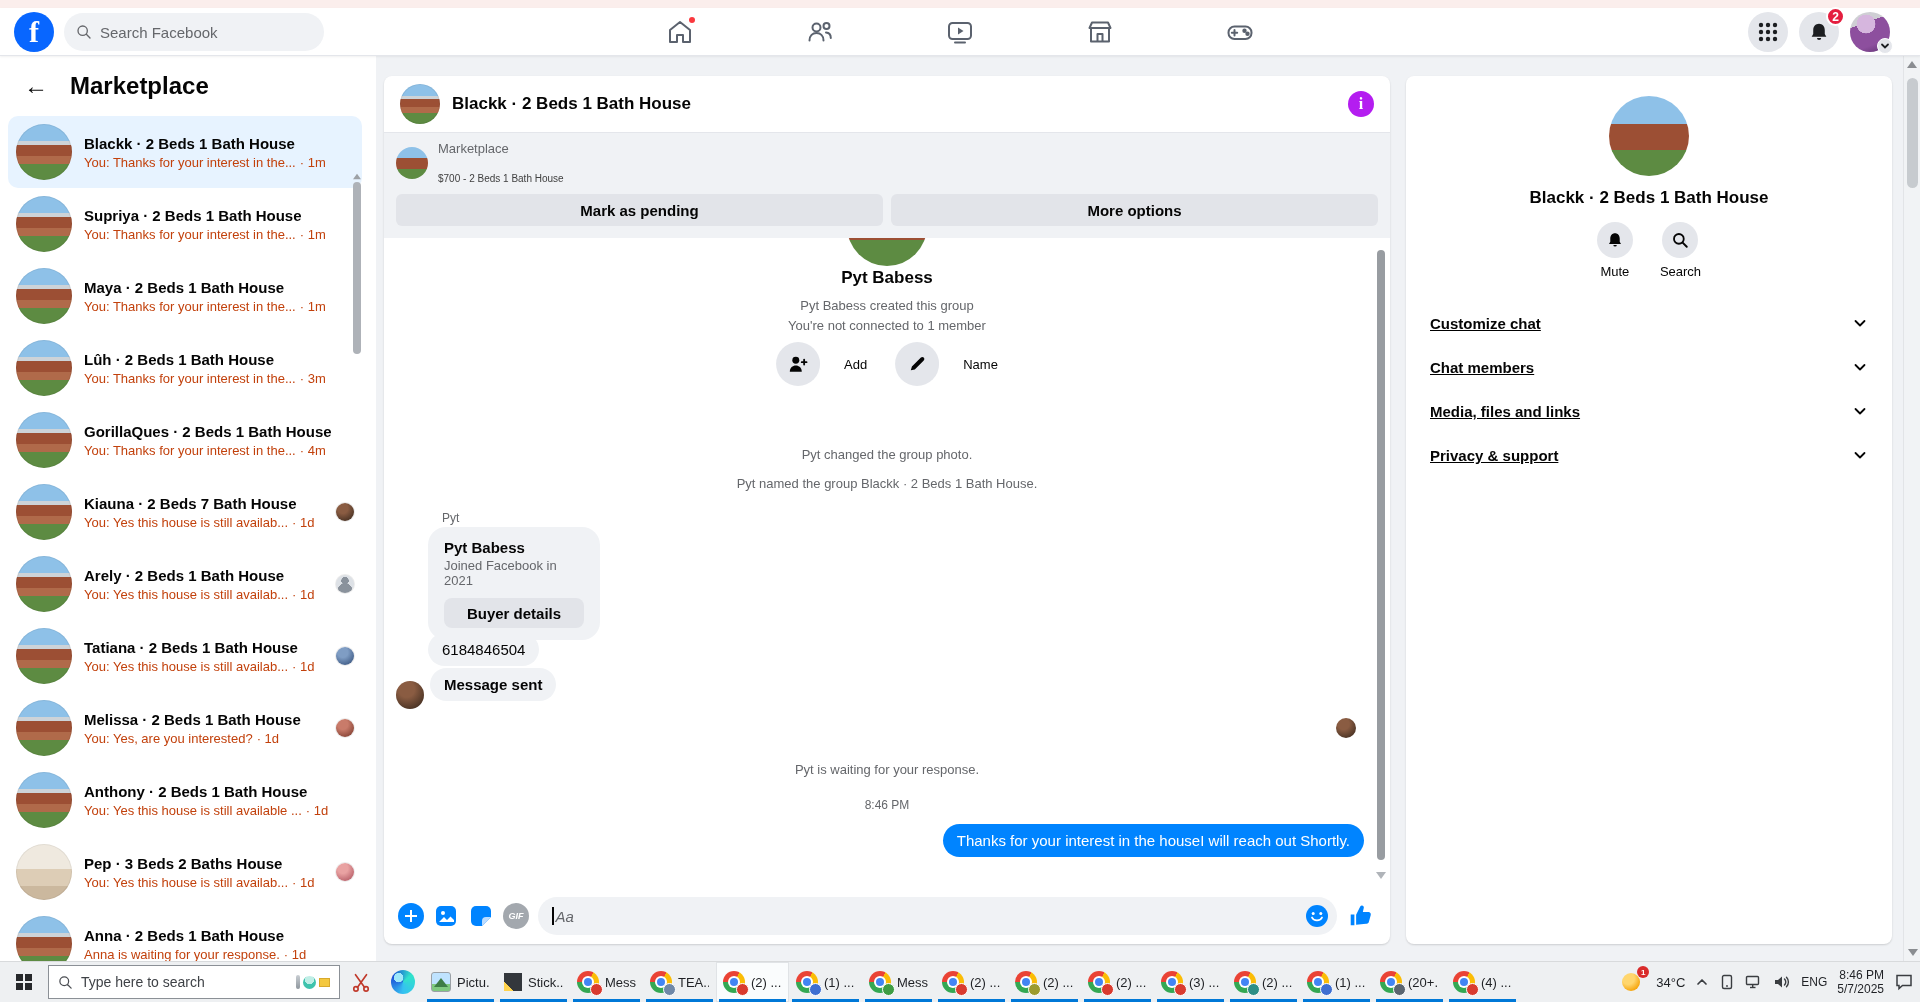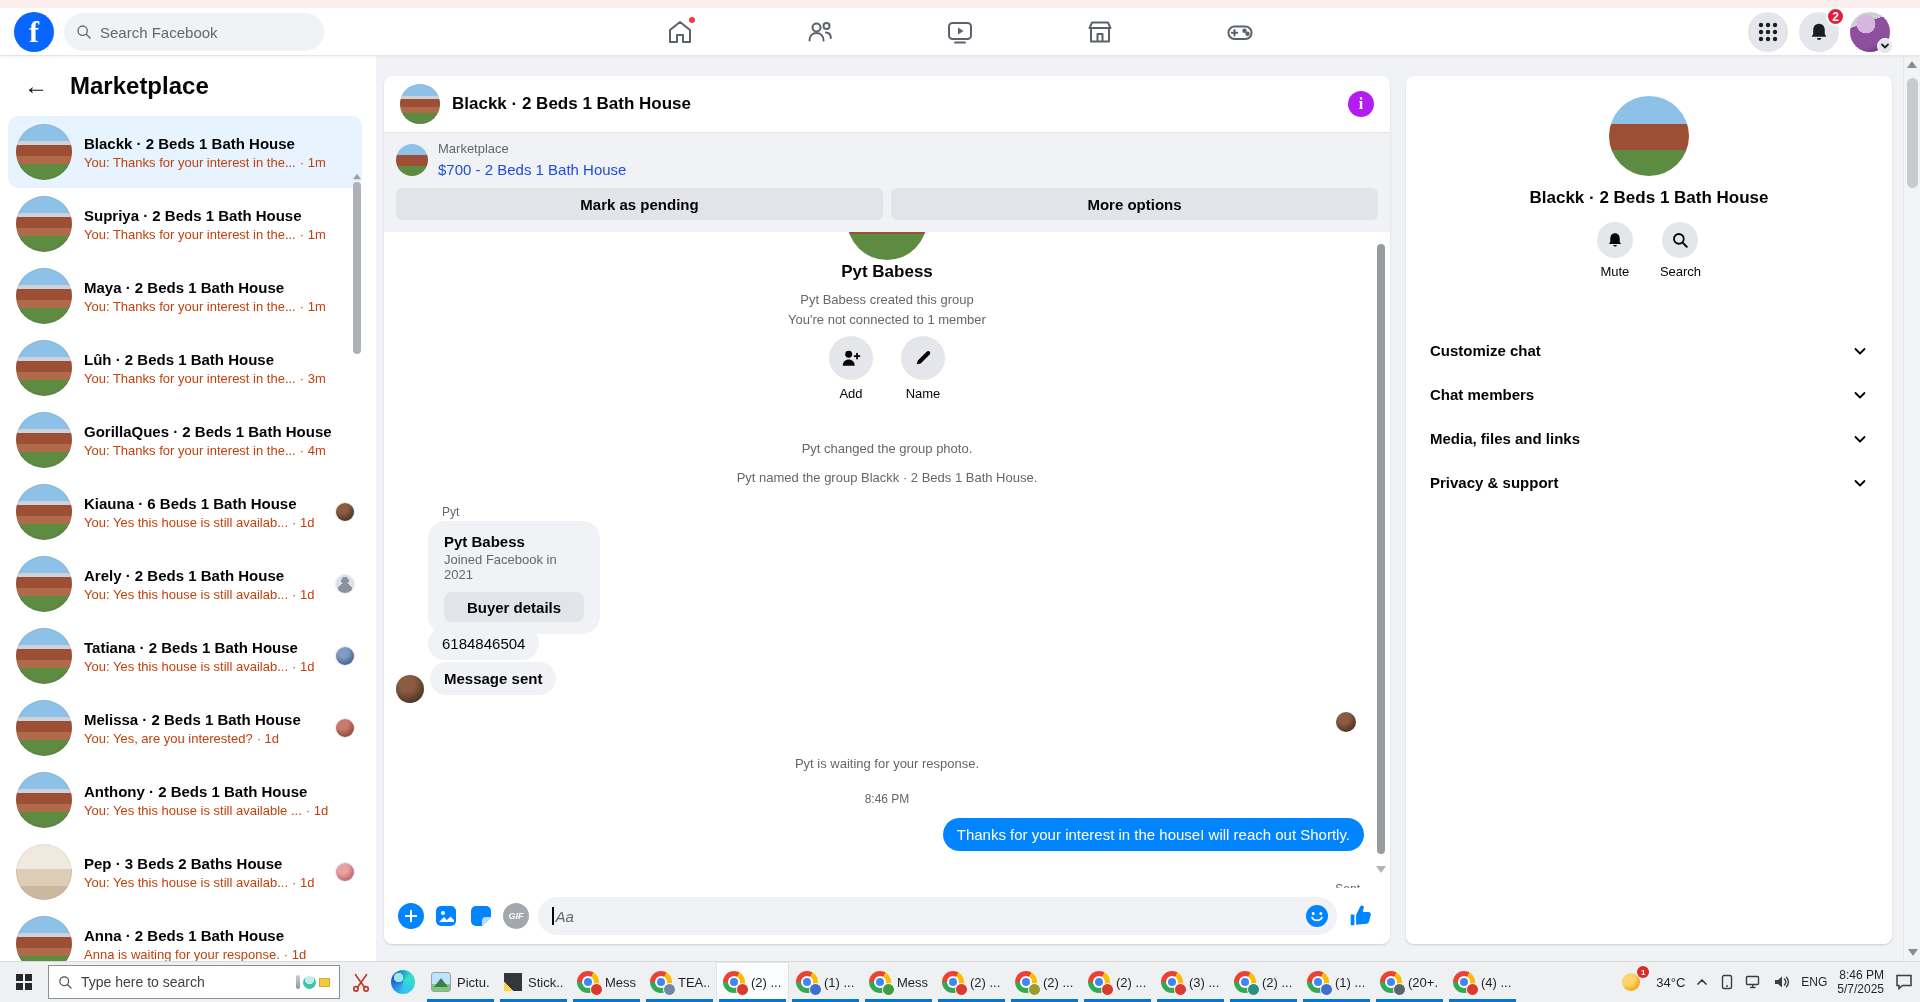--- a/index.html
+++ b/index.html
@@ -69,33 +69,33 @@
   .chat-head { height:57px; display:flex; align-items:center; padding:0 16px; border-bottom:1px solid #e4e6eb; }
   .chat-head .h-avatar { width:40px; height:40px; min-width:40px; }
   .chat-title { margin-left:12px; font-size:17px; font-weight:700; color:#050505; }
   .info-btn { margin-left:auto; width:26px; height:26px; border-radius:50%; background:#b41df0; color:#fff;
               display:grid; place-items:center; font-size:16px; font-weight:700; font-family:"Liberation Serif",serif; cursor:pointer; }
   .mp-band { background:#f0f2f5; padding:8px 12px 12px; }
   .mp-info { display:flex; align-items:center; gap:10px; }
   .mp-avatar { width:32px; height:32px; border-radius:50%;
       background:linear-gradient(180deg,#8ec1e8 0 35%, #9c4f34 35% 70%, #5d8b42 70% 100%); }
   .mp-source { font-size:13px; color:#65676b; }
-  .mp-price { font-size:15px; color:#1d4ed8; margin-top:5px; }
+  .mp-price { font-size:10px; color:#404040; margin-top:17px; }
   .mp-btn-row { display:flex; gap:8px; margin-top:10px; }
   .mp-btn { flex:1; height:32px; border-radius:6px; background:#e2e4e9; border:none; font-size:15px; font-weight:600;
             color:#050505; cursor:pointer; font-family:inherit; }
   .msgs { position:relative; flex:1; overflow:hidden; }
   .center-text { position:absolute; left:0; width:100%; text-align:center; }
   .group-avatar { position:absolute; left:50%; top:-52px; transform:translateX(-50%); width:80px; height:80px;
                   border-radius:50%; background:linear-gradient(180deg,#8ec1e8 0 35%, #9c4f34 35% 68%, #5d8b42 68% 100%); }
   .grp-name { top:30px; font-size:17px; font-weight:700; color:#050505; }
   .grp-sub1 { top:60px; font-size:13px; color:#65676b; }
   .grp-sub2 { top:80px; font-size:13px; color:#65676b; }
   .grp-actions { position:absolute; left:50%; top:104px; transform:translateX(-50%); display:flex; gap:28px; }
-  .grp-act { display:flex; flex-direction:column; align-items:center; gap:6px; cursor:pointer; }
+  .grp-act { display:flex; flex-direction:row; align-items:center; gap:24px; cursor:pointer; }
   .grp-act-circle { width:44px; height:44px; border-radius:50%; background:#e4e6eb; display:grid; place-items:center; }
   .grp-act-label { font-size:13px; color:#050505; }
   .sys1 { top:209px; font-size:13px; color:#65676b; }
   .sys2 { top:238px; font-size:13px; color:#65676b; }
   .sender-label { position:absolute; left:58px; top:273px; font-size:12px; color:#65676b; }
   .buyer-card { position:absolute; left:44px; top:289px; width:172px; border-radius:18px; background:#f0f2f5; padding:12px 16px; }
   .buyer-name { font-size:15px; font-weight:700; color:#050505; }
   .buyer-joined { font-size:13px; color:#65676b; margin-top:2px; }
   .buyer-btn { margin-top:10px; width:140px; height:30px; border-radius:8px; background:#e2e4e9; border:none;
                font-size:15px; font-weight:600; color:#050505; cursor:pointer; font-family:inherit; }
@@ -132,22 +132,22 @@
   .details-card { position:absolute; left:1406px; top:76px; width:486px; height:868px; background:#fff;
                   border-radius:8px; box-shadow:0 1px 2px rgba(0,0,0,.15); display:flex; flex-direction:column; align-items:center; }
   .det-avatar { margin-top:20px; width:80px; height:80px; border-radius:50%;
                 background:linear-gradient(180deg,#8ec1e8 0 35%, #9c4f34 35% 68%, #5d8b42 68% 100%); }
   .det-title { margin-top:12px; font-size:17px; font-weight:700; color:#050505; }
   .det-actions { margin-top:14px; display:flex; gap:27px;align-items:flex-end; }
   .det-act { display:flex; flex-direction:column; align-items:center; gap:6px; cursor:pointer; }
   .det-circle { width:36px; height:36px; border-radius:50%; background:#e4e6eb; display:grid; place-items:center; }
   .det-label { font-size:13px; color:#050505; }
   .det-sections { margin-top:36px; width:100%; padding:0 16px; }
-  .det-row { height:44px; display:flex; align-items:flex-end; justify-content:space-between; cursor:pointer;
-             border-radius:8px; padding:0 8px; }
+  .det-row { height:44px; display:flex; align-items:flex-start; justify-content:space-between; cursor:pointer;
+             border-radius:8px; padding:0 8px;text-decoration:underline; }
   .det-row-label { font-size:15px; font-weight:600; color:#050505; }
 
   
   .taskbar { position:absolute; left:0; bottom:0; width:1920px; height:41px; background:#eef0f2;
              border-top:1px solid #d8dadc; display:flex; align-items:stretch; z-index:10; }
   .start { width:48px; display:grid; place-items:center; cursor:pointer; }
   .win-logo { display:grid; grid-template-columns:7px 7px; grid-template-rows:7px 7px; gap:1.5px; }
   .win-logo span { background:#26282b; }
   .tb-search { width:292px; margin:3px 0; background:#fff; border:1px solid #8b9096; display:flex; align-items:center;
                gap:8px; padding:0 9px; font-size:14px; color:#3f4247; cursor:text; }
@@ -344,21 +344,21 @@
           <div class="convo-sub">
               <span>You: Thanks for your interest in the...</span>
               <span>· 4m</span>
             </div>
           </div>
       </div>
 
       <div class="convo">
         <div class="h-avatar"></div>
         <div class="convo-texts">
-            <div class="convo-name">Kiauna · 6 Beds 1 Bath House</div>
+            <div class="convo-name">Kiauna · 2 Beds 7 Bath House</div>
           <div class="convo-sub">
               <span>You: Yes this house is still availab...</span>
               <span>· 1d</span>
             </div>
           </div>
         <span class="mini-badge" style="background:radial-gradient(circle at 38% 30%, #8a5c42 0 30%, #3c2a1e 90%)"></span>
       </div>
 
       <div class="convo">
         <div class="h-avatar"></div>

